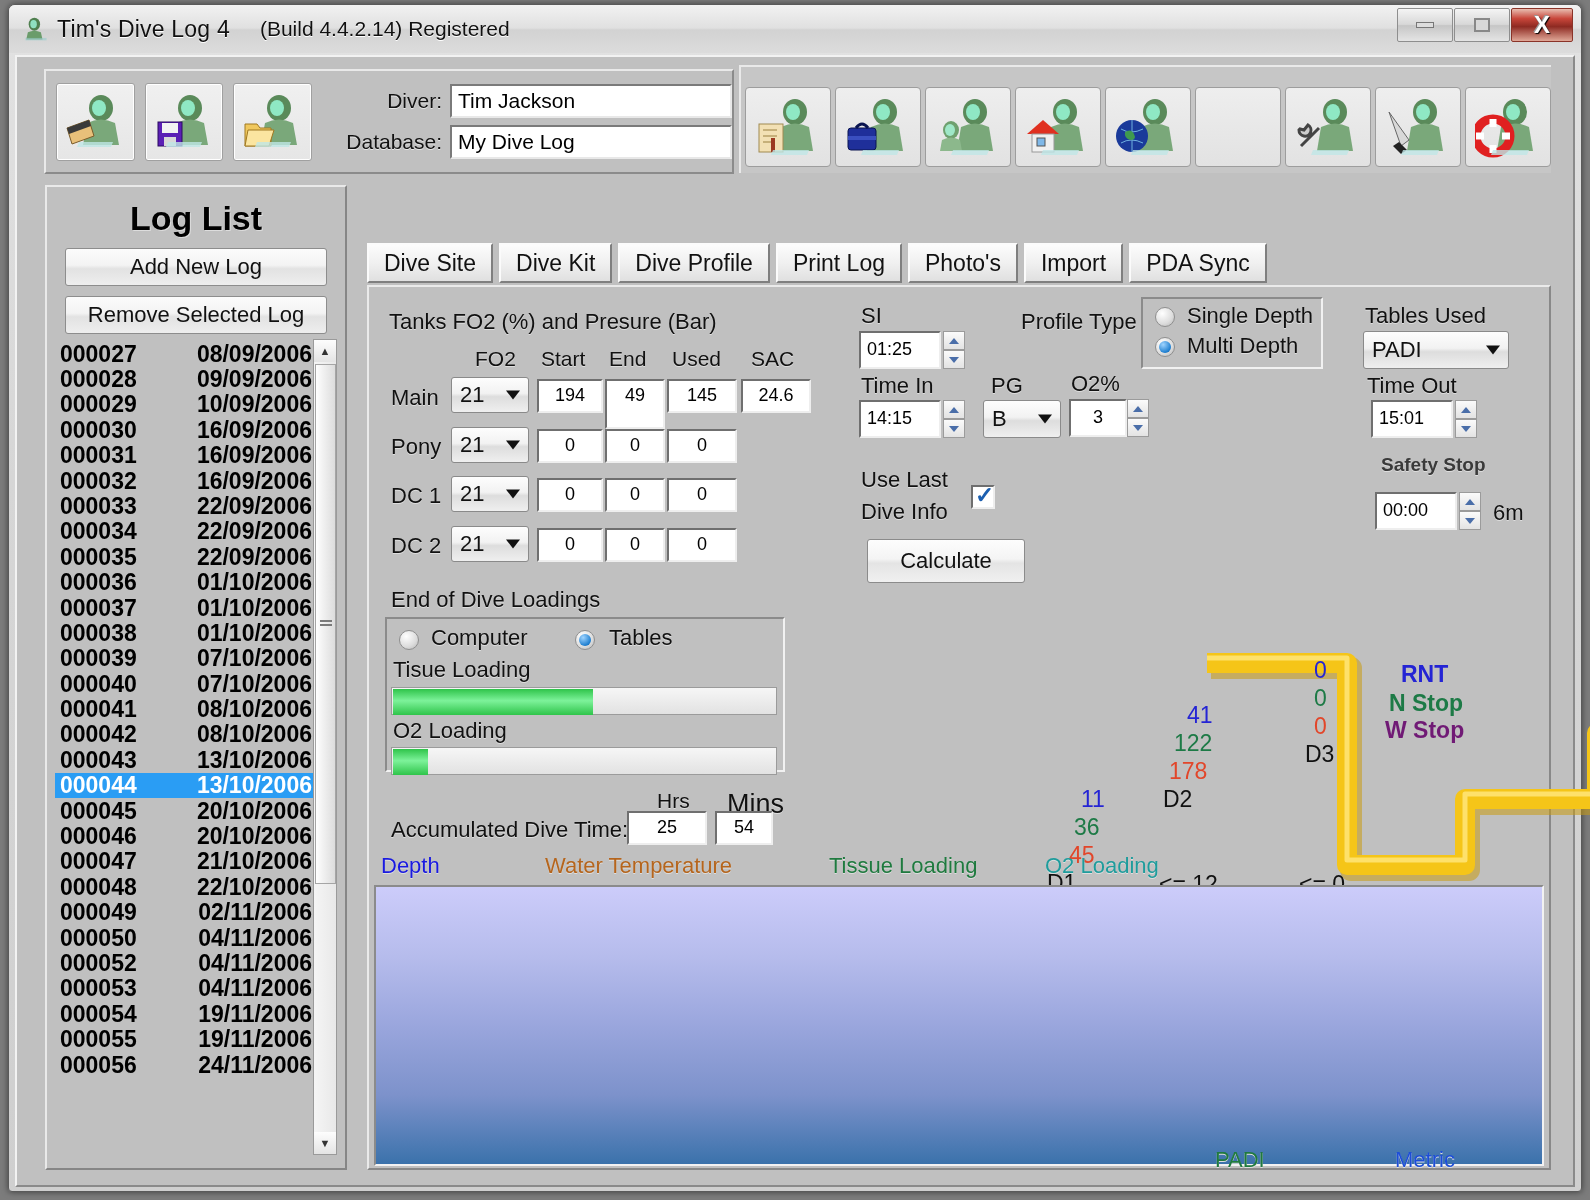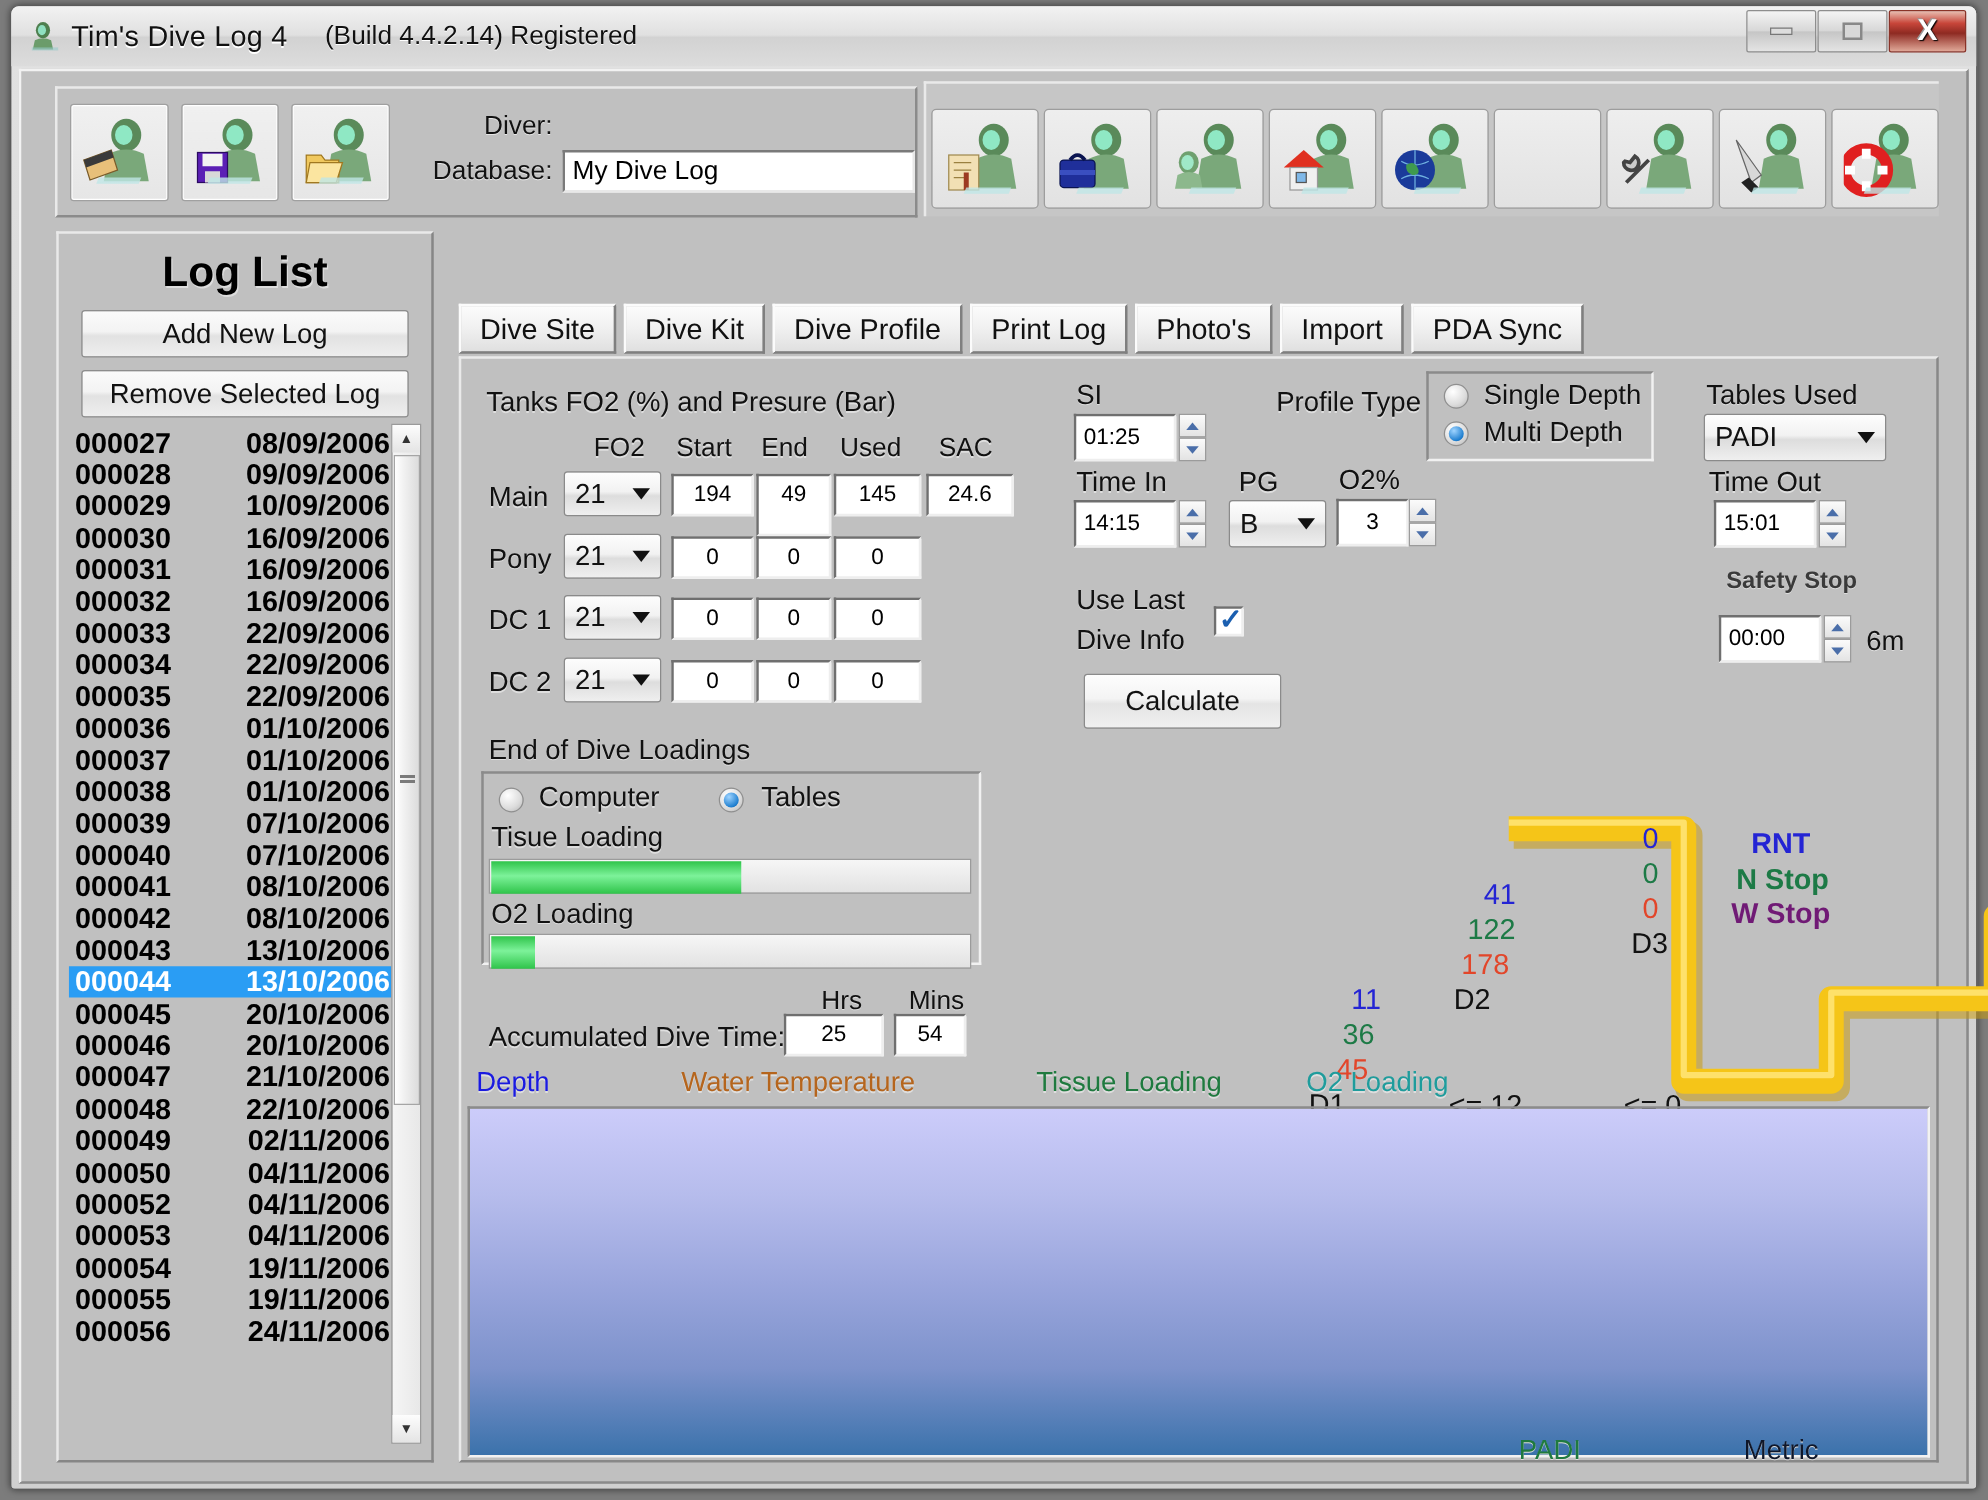--- a/index.html
+++ b/index.html
@@ -338,20 +338,21 @@
           <path d="M24 31 q14 -7 28 0 l4 22 H20 z" fill="#7aa87a"></path>
           <path d="M4 32 h12 l3 4 h11 v18 H4z" fill="#f0c85e" stroke="#a07820"></path>
           <path d="M7 38 h26 l-5 16 H4z" fill="#fbe5a0" stroke="#a07820"></path>
           <path d="M16 50 h34 l-2 5 H14z" fill="#bfe6e6" opacity=".8"></path>
         </svg>
       </div>
 
       <div id="diverfields">
         <div class="dfrow">
           <span class="dflabel">Diver:</span>
+          <input class="dfinput" value="Tim Jackson" style="">
         </div>
         <div class="dfrow">
           <span class="dflabel">Database:</span>
           <input class="dfinput" value="My Dive Log" style="">
         </div>
       </div>
     </div>
 
     <div id="toolbar-right">
       <div class="tbtn2">
@@ -645,21 +646,21 @@
       <div class="lbl" style="left:24px;top:370px;">Tisue Loading</div>
       <div class="bar-outer" style="left:22px;top:400px;width:386px;">
         <div class="bar-fill" id="bar-tissue" style="width: 199.68px;"></div>
       </div>
       <div class="lbl" style="left:24px;top:431px;">O2 Loading</div>
       <div class="bar-outer" style="left:22px;top:460px;width:386px;">
         <div class="bar-fill" id="bar-o2" style="width: 34.56px;"></div>
       </div>
 
       <div class="lbl" style="left:288px;top:502px;font-size:21px;">Hrs</div>
-      <div class="lbl" style="left:358px;top:502px;font-size:21px;">Mins</div>
+      <div class="lbl" style="left:358px;top:502px;font-size:27px;">Mins</div>
       <div class="lbl" style="left:22px;top:530px;">Accumulated Dive Time:</div>
       <div class="txt" style="left:258px;top:524px;width:80px;height:34px;">25</div>
       <div class="txt" style="left:346px;top:524px;width:58px;height:34px;">54</div>
 
       <div class="lbl" style="left:492px;top:16px;">SI</div>
       <div class="txt" style="left:490px;top:44px;width:82px;height:38px;text-align:left;padding-left:6px;line-height:32px;">01:25</div>
       <div class="spin" style="left:574px;top:44px;height:38px;">
           <div class="up"></div>
           <div class="dn"></div>
         </div>
@@ -822,17 +823,17 @@
 
     <div class="lbl" style="left:364px;top:796px;color:#1a1ae0;">Depth</div>
     <div class="lbl" style="left:528px;top:796px;color:#b5651d;">Water Temperature</div>
     <div class="lbl" style="left:812px;top:796px;color:#1f7a3f;">Tissue Loading</div>
     <div class="lbl" style="left:1028px;top:796px;color:#1f9c9c;">O2 Loading</div>
 
     <div id="chartpanel"></div>
 
     <div id="statusbar">
       <div class="lbl" style="left:1198px;top:4px;color:#1f7a3f;">PADI</div>
-      <div class="lbl" style="left:1378px;top:4px;color:#0f172a;">Metric</div>
+      <div class="lbl" style="left:1378px;top:4px;color:#1d4ed8;">Metric</div>
     </div>
 
   </div>
 </div>
 
 </body></html>

